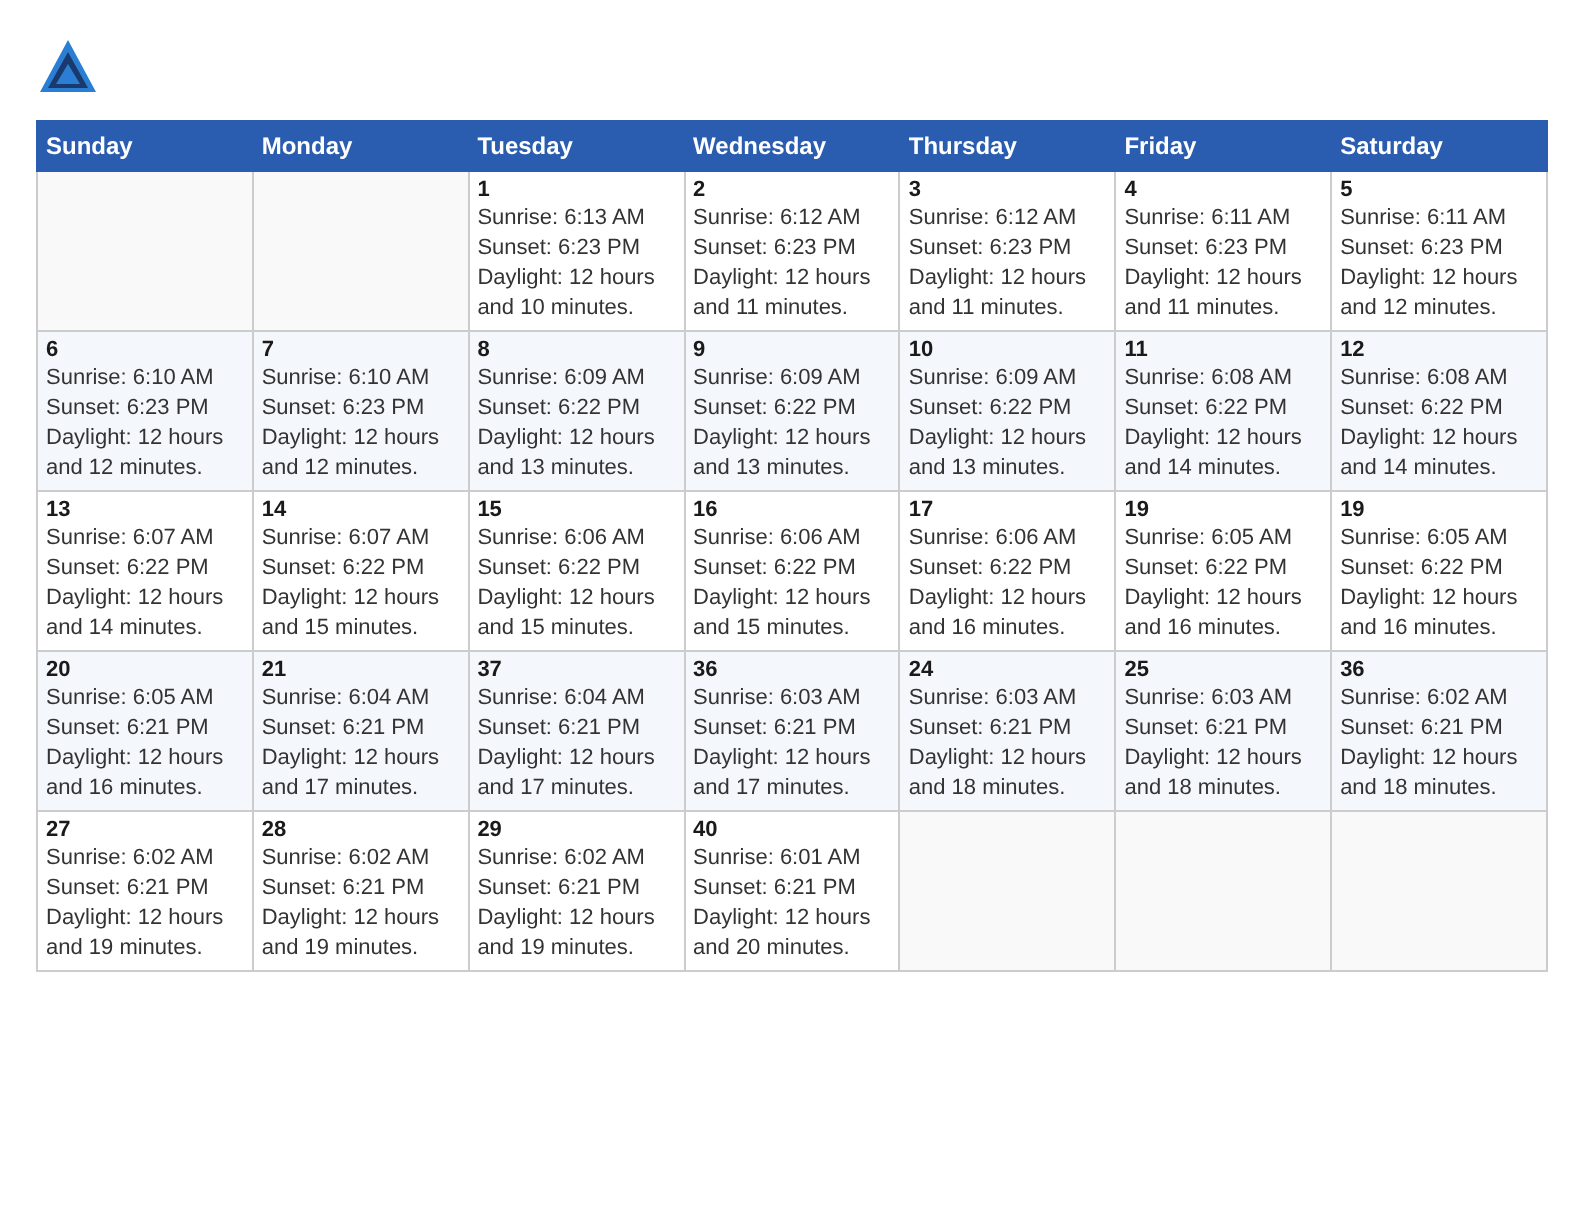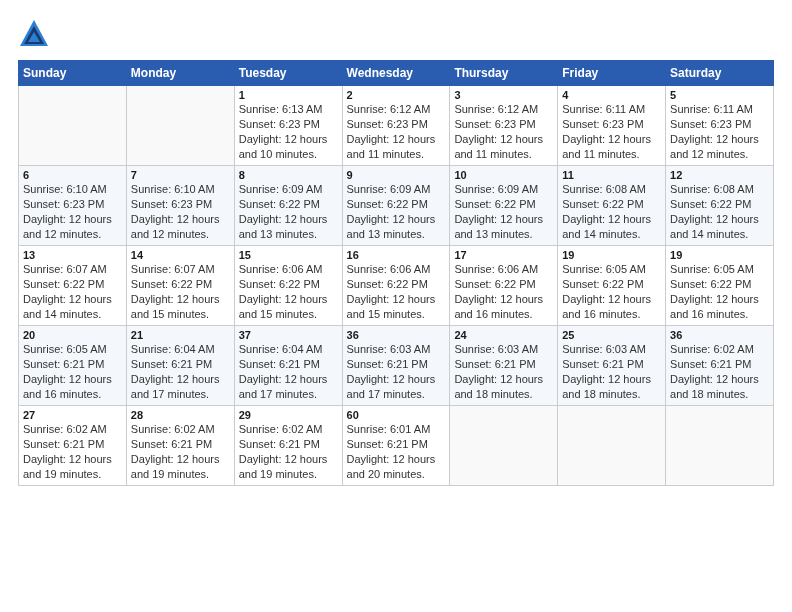--- a/index.html
+++ b/index.html
@@ -319,21 +319,21 @@
 Sunset: 6:21 PM
 Daylight: 12 hours and 19 minutes.</div>
           </td>
           <td>
             <span class="day-number">29</span>
             <div class="day-info" style="white-space: pre-line;">Sunrise: 6:02 AM
 Sunset: 6:21 PM
 Daylight: 12 hours and 19 minutes.</div>
           </td>
           <td>
-            <span class="day-number">60</span>
+            <span class="day-number">40</span>
             <div class="day-info" style="white-space: pre-line;">Sunrise: 6:01 AM
 Sunset: 6:21 PM
 Daylight: 12 hours and 20 minutes.</div>
           </td>
           <td class="empty"></td>
           <td class="empty"></td>
           <td class="empty"></td>
         </tr>
       </tbody>
   </table>

